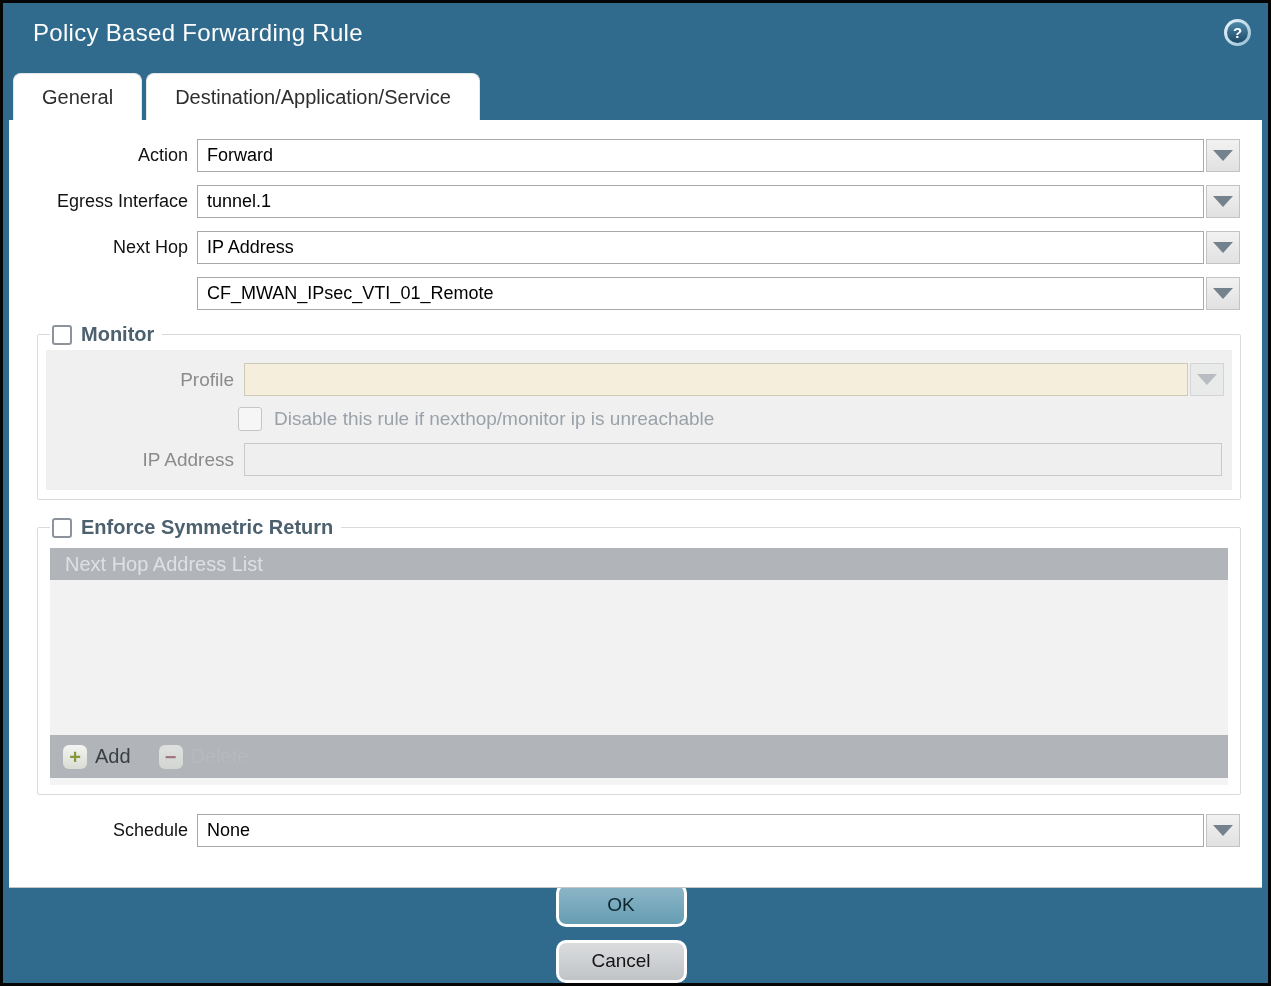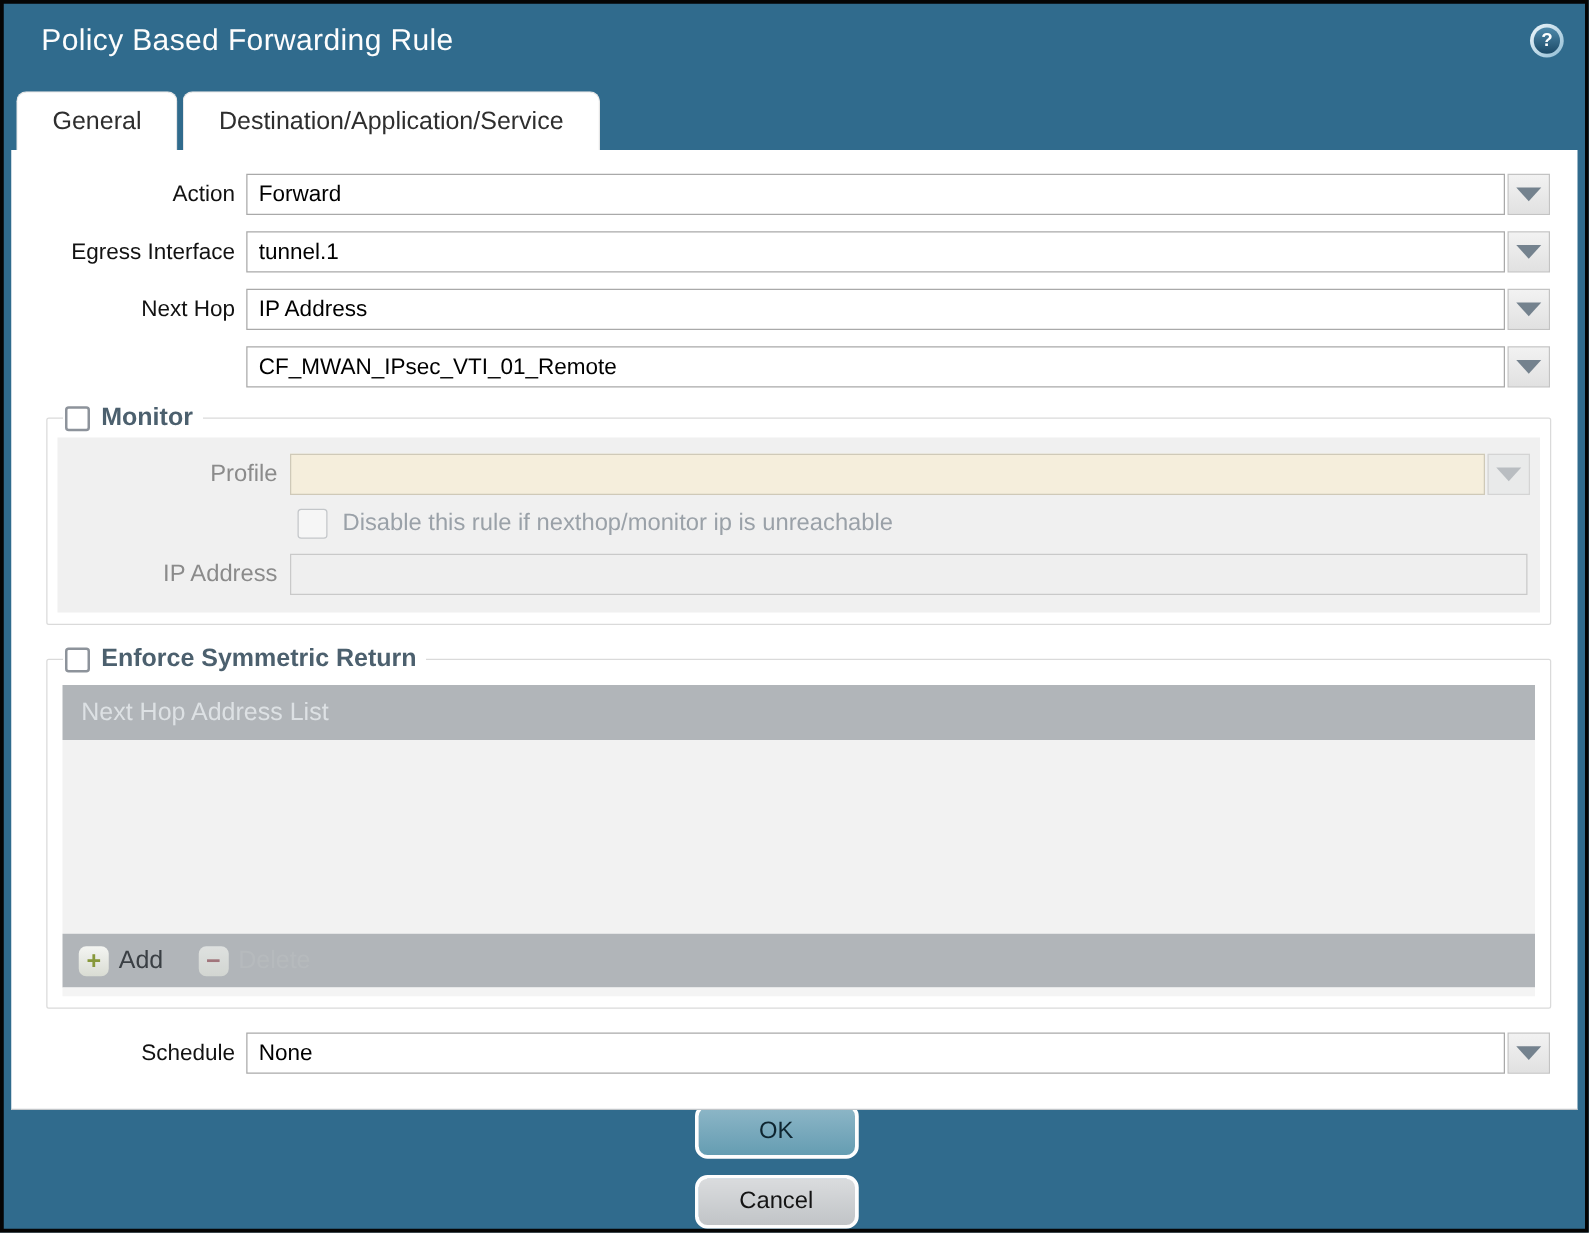--- a/index.html
+++ b/index.html
@@ -112,38 +112,38 @@
     margin-left: 4px; padding: 0 8px 0 2px;
     font-size: 20px; font-weight: bold; color: #4c606e;
   }
   .cb {
     width: 20px; height: 20px;
     border: 2px solid #8d939b; border-radius: 3px;
     background: #fff; cursor: pointer; flex: 0 0 20px;
   }
 
   .panel { background: #f0f0f0; padding: 13px 0 14px; }
-  .prow { display: flex; align-items: center; margin: 0 8px 11px 4px; }
+  .prow { display: flex; align-items: center; margin: 0 8px 11px 16px; }
   .prow:last-child { margin-bottom: 0; }
   .plabel {
     width: 182px; flex: 0 0 182px;
     text-align: right; padding-right: 10px;
     font-size: 19px; color: #8b8b8b;
   }
   .finput.beige { background: #f5eedc; border-color: #cfc9b8; }
   .finput.gray-disabled { background: #efefef; border-color: #c9c9c9; }
 
   .cbrow { display: flex; align-items: center; gap: 12px; margin: 0 0 12px 192px; }
   .cb.light { border: 1px solid #c3c6c9; background: #f6f6f6; width: 24px; height: 24px; flex-basis: 24px; }
   .cbrow .cbtext { font-size: 19px; color: #9aa1a8; }
 
   
   .nh-table { margin: 5px 4px 0 4px; }
   .nh-header {
-    height: 44px; background: #b1b5b9;
+    height: 32px; background: #b1b5b9;
     display: flex; align-items: center;
     padding-left: 15px;
     color: #dde1e4; font-size: 20px;
   }
   .nh-body { height: 155px; background: #f2f2f2; }
   .nh-toolbar {
     height: 43px; background: #b1b5b9;
     display: flex; align-items: center;
     padding-left: 13px; gap: 28px;
   }

